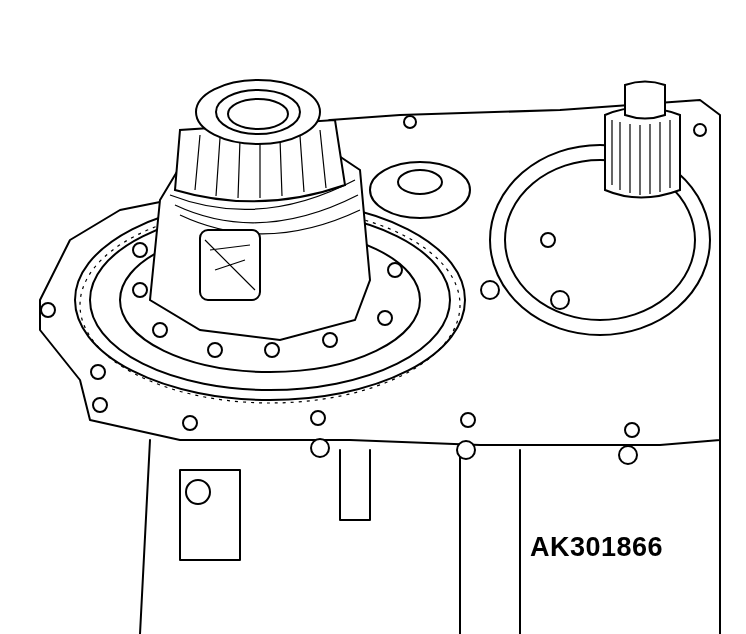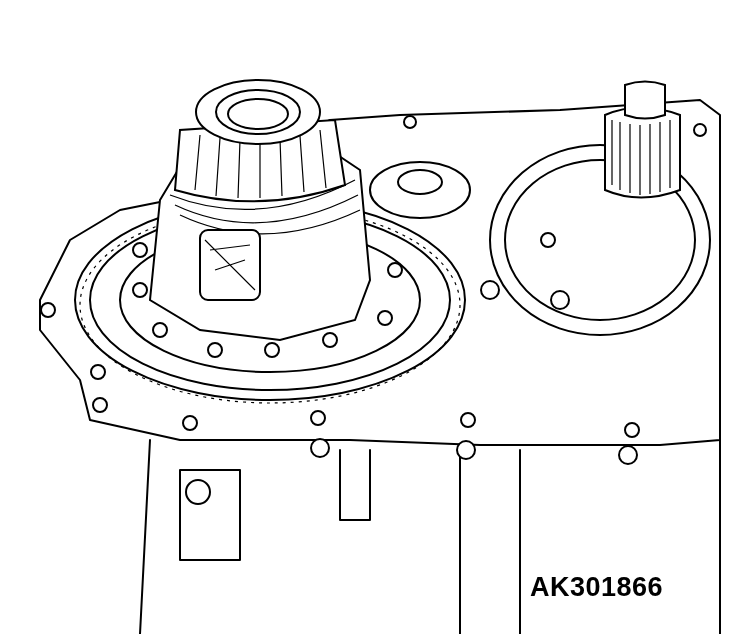--- a/index.html
+++ b/index.html
@@ -1,21 +1,21 @@
 <!DOCTYPE html>
 <html><head>
 <meta charset="utf-8">
 <style>
   html, body { margin: 0; padding: 0; background: #ffffff; }
   body { width: 746px; height: 634px; position: relative; overflow: hidden; font-family: "Liberation Sans", sans-serif; }
   #drawing { position: absolute; left: 0; top: 0; width: 746px; height: 634px; }
   .ln { fill: none; stroke: #000; stroke-width: 2; stroke-linejoin: round; stroke-linecap: round; }
   .thin { fill: none; stroke: #000; stroke-width: 1.2; }
   .wf { fill: #fff; stroke: #000; stroke-width: 2; }
-  #label { position: absolute; left: 530px; top: 532px; font-size: 27px; font-weight: bold; color: #000; letter-spacing: 0.5px; margin-top: 40px; }
+  #label { position: absolute; left: 530px; top: 532px; font-size: 27px; font-weight: bold; color: #000; letter-spacing: 0.5px; }
 </style>
 </head>
 <body>
 
 <svg id="drawing" viewBox="0 0 746 634">
 
   <path class="ln" d="M40,300 L70,240 L120,210 L170,200 L330,120 L400,115 L560,110 L700,100 L720,115 L720,440 L660,445 L480,445 L350,440 L180,440 L90,420 L80,380 L40,330 Z"></path>
 
   <path class="ln" d="M150,440 L140,634 M720,440 L720,634 M180,470 L240,470 L240,560 L180,560 Z M340,450 L340,520 L370,520 L370,450 M460,450 L460,634 M520,450 L520,634"></path>
 

